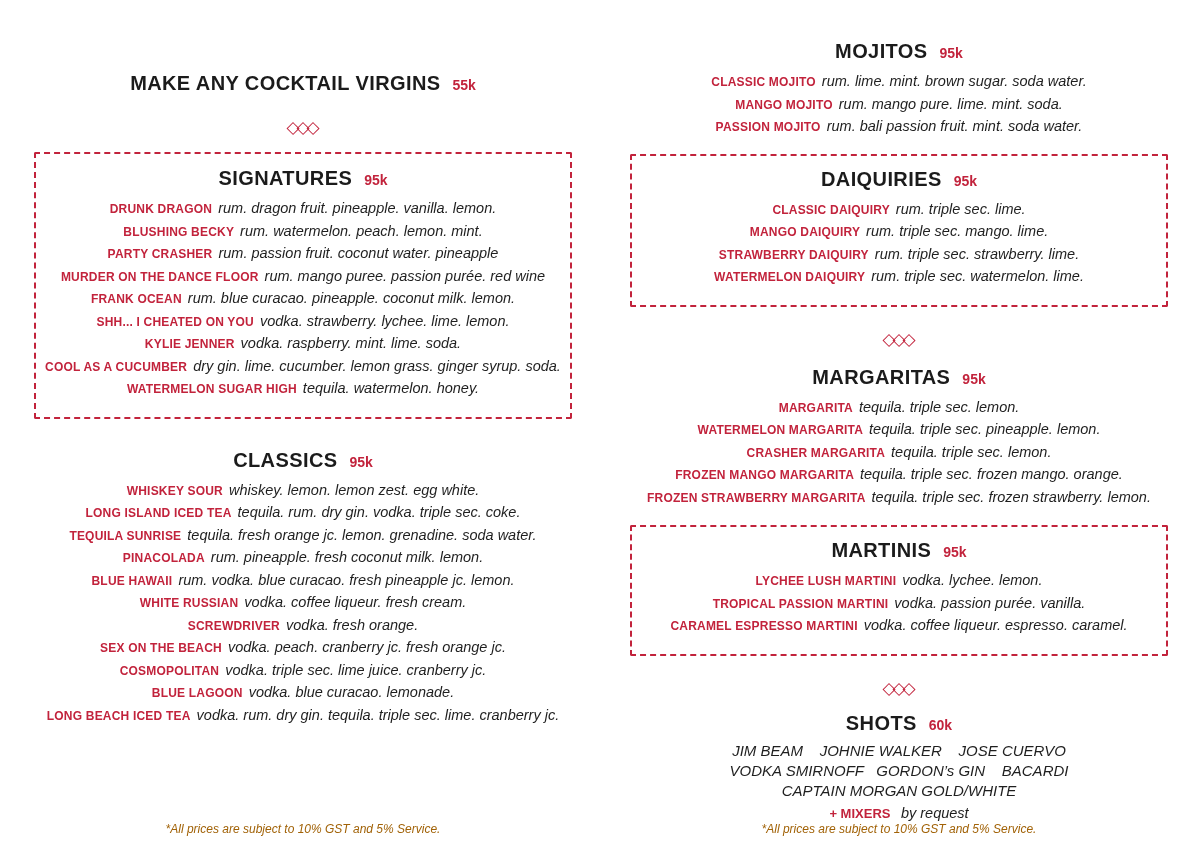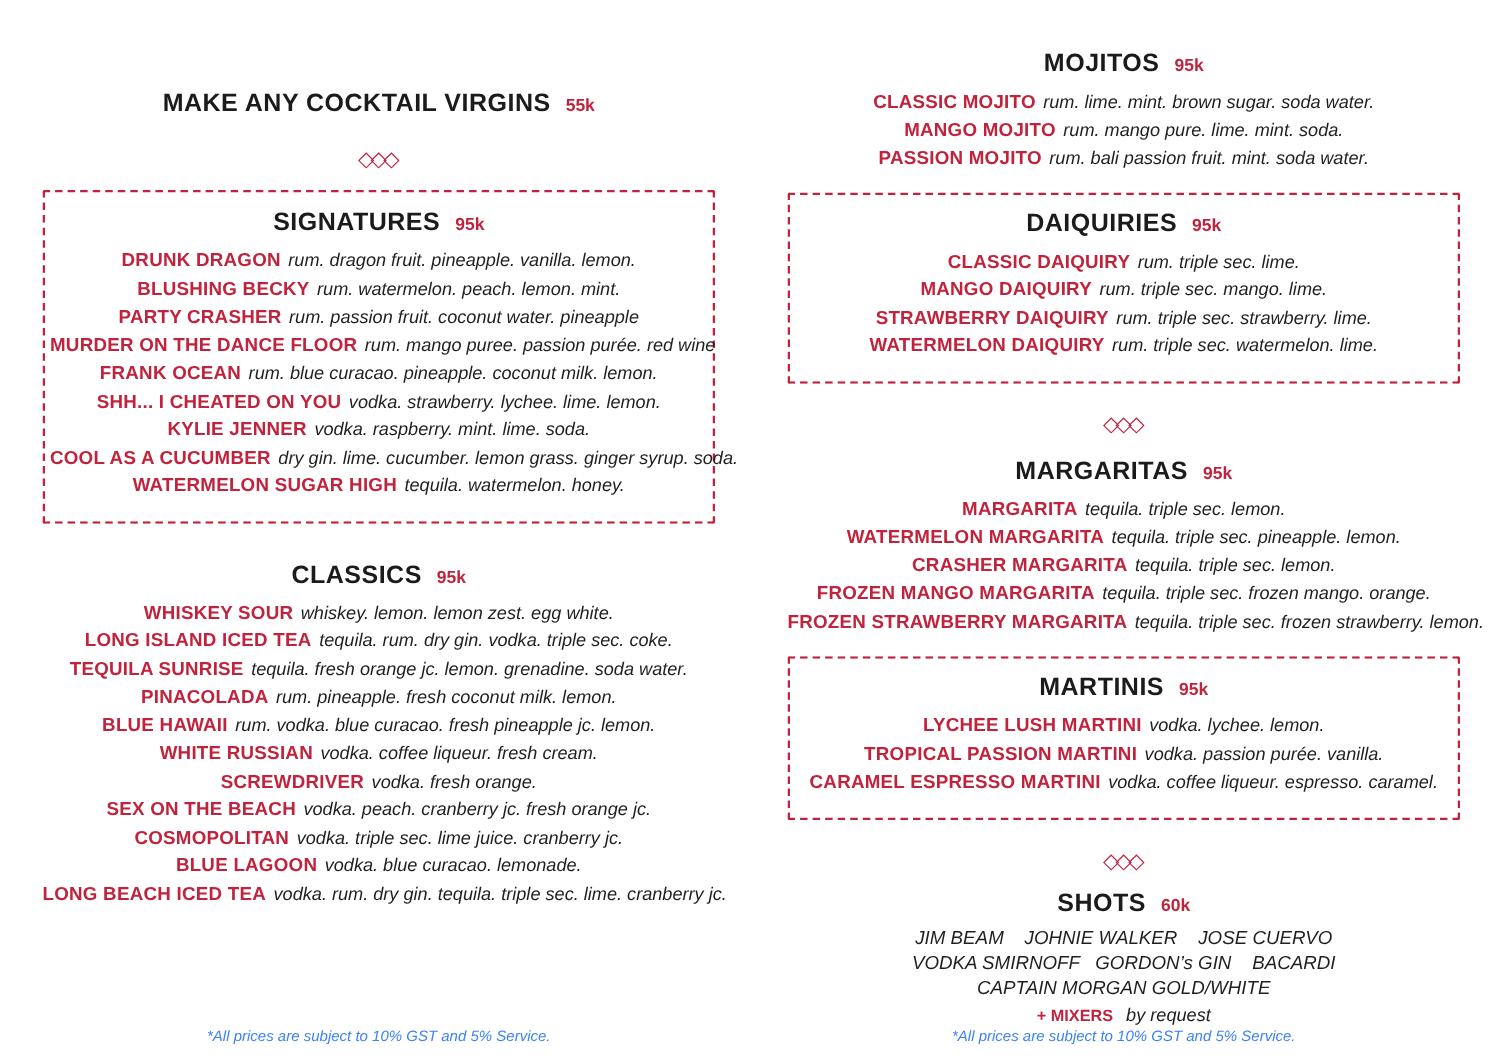--- a/index.html
+++ b/index.html
@@ -11,21 +11,21 @@
   .col { box-sizing:border-box; }
   .col-left  { width:600px; padding:0 28px 0 34px; }
   .col-right { width:600px; padding:0 32px 0 30px; }
 
   .h-row { display:flex; justify-content:center; align-items:baseline; gap:12px; }
   .h1 { font-size:20px; font-weight:bold; letter-spacing:0.4px; color:#1b1b1b; white-space:nowrap; }
   .price { font-size:14px; font-weight:bold; color:#c2233c; }
 
   .items { margin-top:8px; }
   .item { font-size:14px; line-height:21.5px; text-align:center; white-space:nowrap; }
-  .item .name { color:#c2233c; font-weight:bold; font-size:15px; letter-spacing:0.2px; }
+  .item .name { color:#c2233c; font-weight:bold; font-size:12px; letter-spacing:0.2px; }
   .item .desc { font-style:italic; font-size:14.5px; color:#1f1f1f; margin-left:6px; }
 
   .sep { text-align:center; color:#c2233c; font-size:17px; letter-spacing:-3px; padding-right:3px; }
 
   .boxed { border:2px dashed #c2233c; border-radius:2px; }
 
   
   .virgin-header { margin-top:72px; }
   .col-left .sep-1 { margin-top:22px; }
   .box-signatures { margin-top:14px; padding:13px 4px 16px 4px; }
@@ -40,21 +40,21 @@
   .col-right .sep-3 { margin-top:22px; }
   .shots-header { margin-top:13px; }
   .shots-lines { margin-top:6px; }
   .shots-line { font-style:italic; font-size:15px; line-height:20px; text-align:center; white-space:pre; color:#1f1f1f; }
   .mixers-row { margin-top:3px; text-align:center; white-space:nowrap; }
   .mixers-row .name { color:#c2233c; font-weight:bold; font-size:13px; }
   .mixers-row .desc { font-style:italic; font-size:14.5px; margin-left:6px; color:#1f1f1f; }
 
   .footnote {
     position:absolute; bottom:13px; font-style:italic; font-size:12px;
-    text-align:center; color:#3b82f6;
+    text-align:center; color:#a16207;
   }
   .footnote-left  { left:34px;  width:538px; }
   .footnote-right { left:630px; width:538px; }
 </style>
 </head>
 <body>
 
 <div class="page">
 
   <div class="col col-left">

